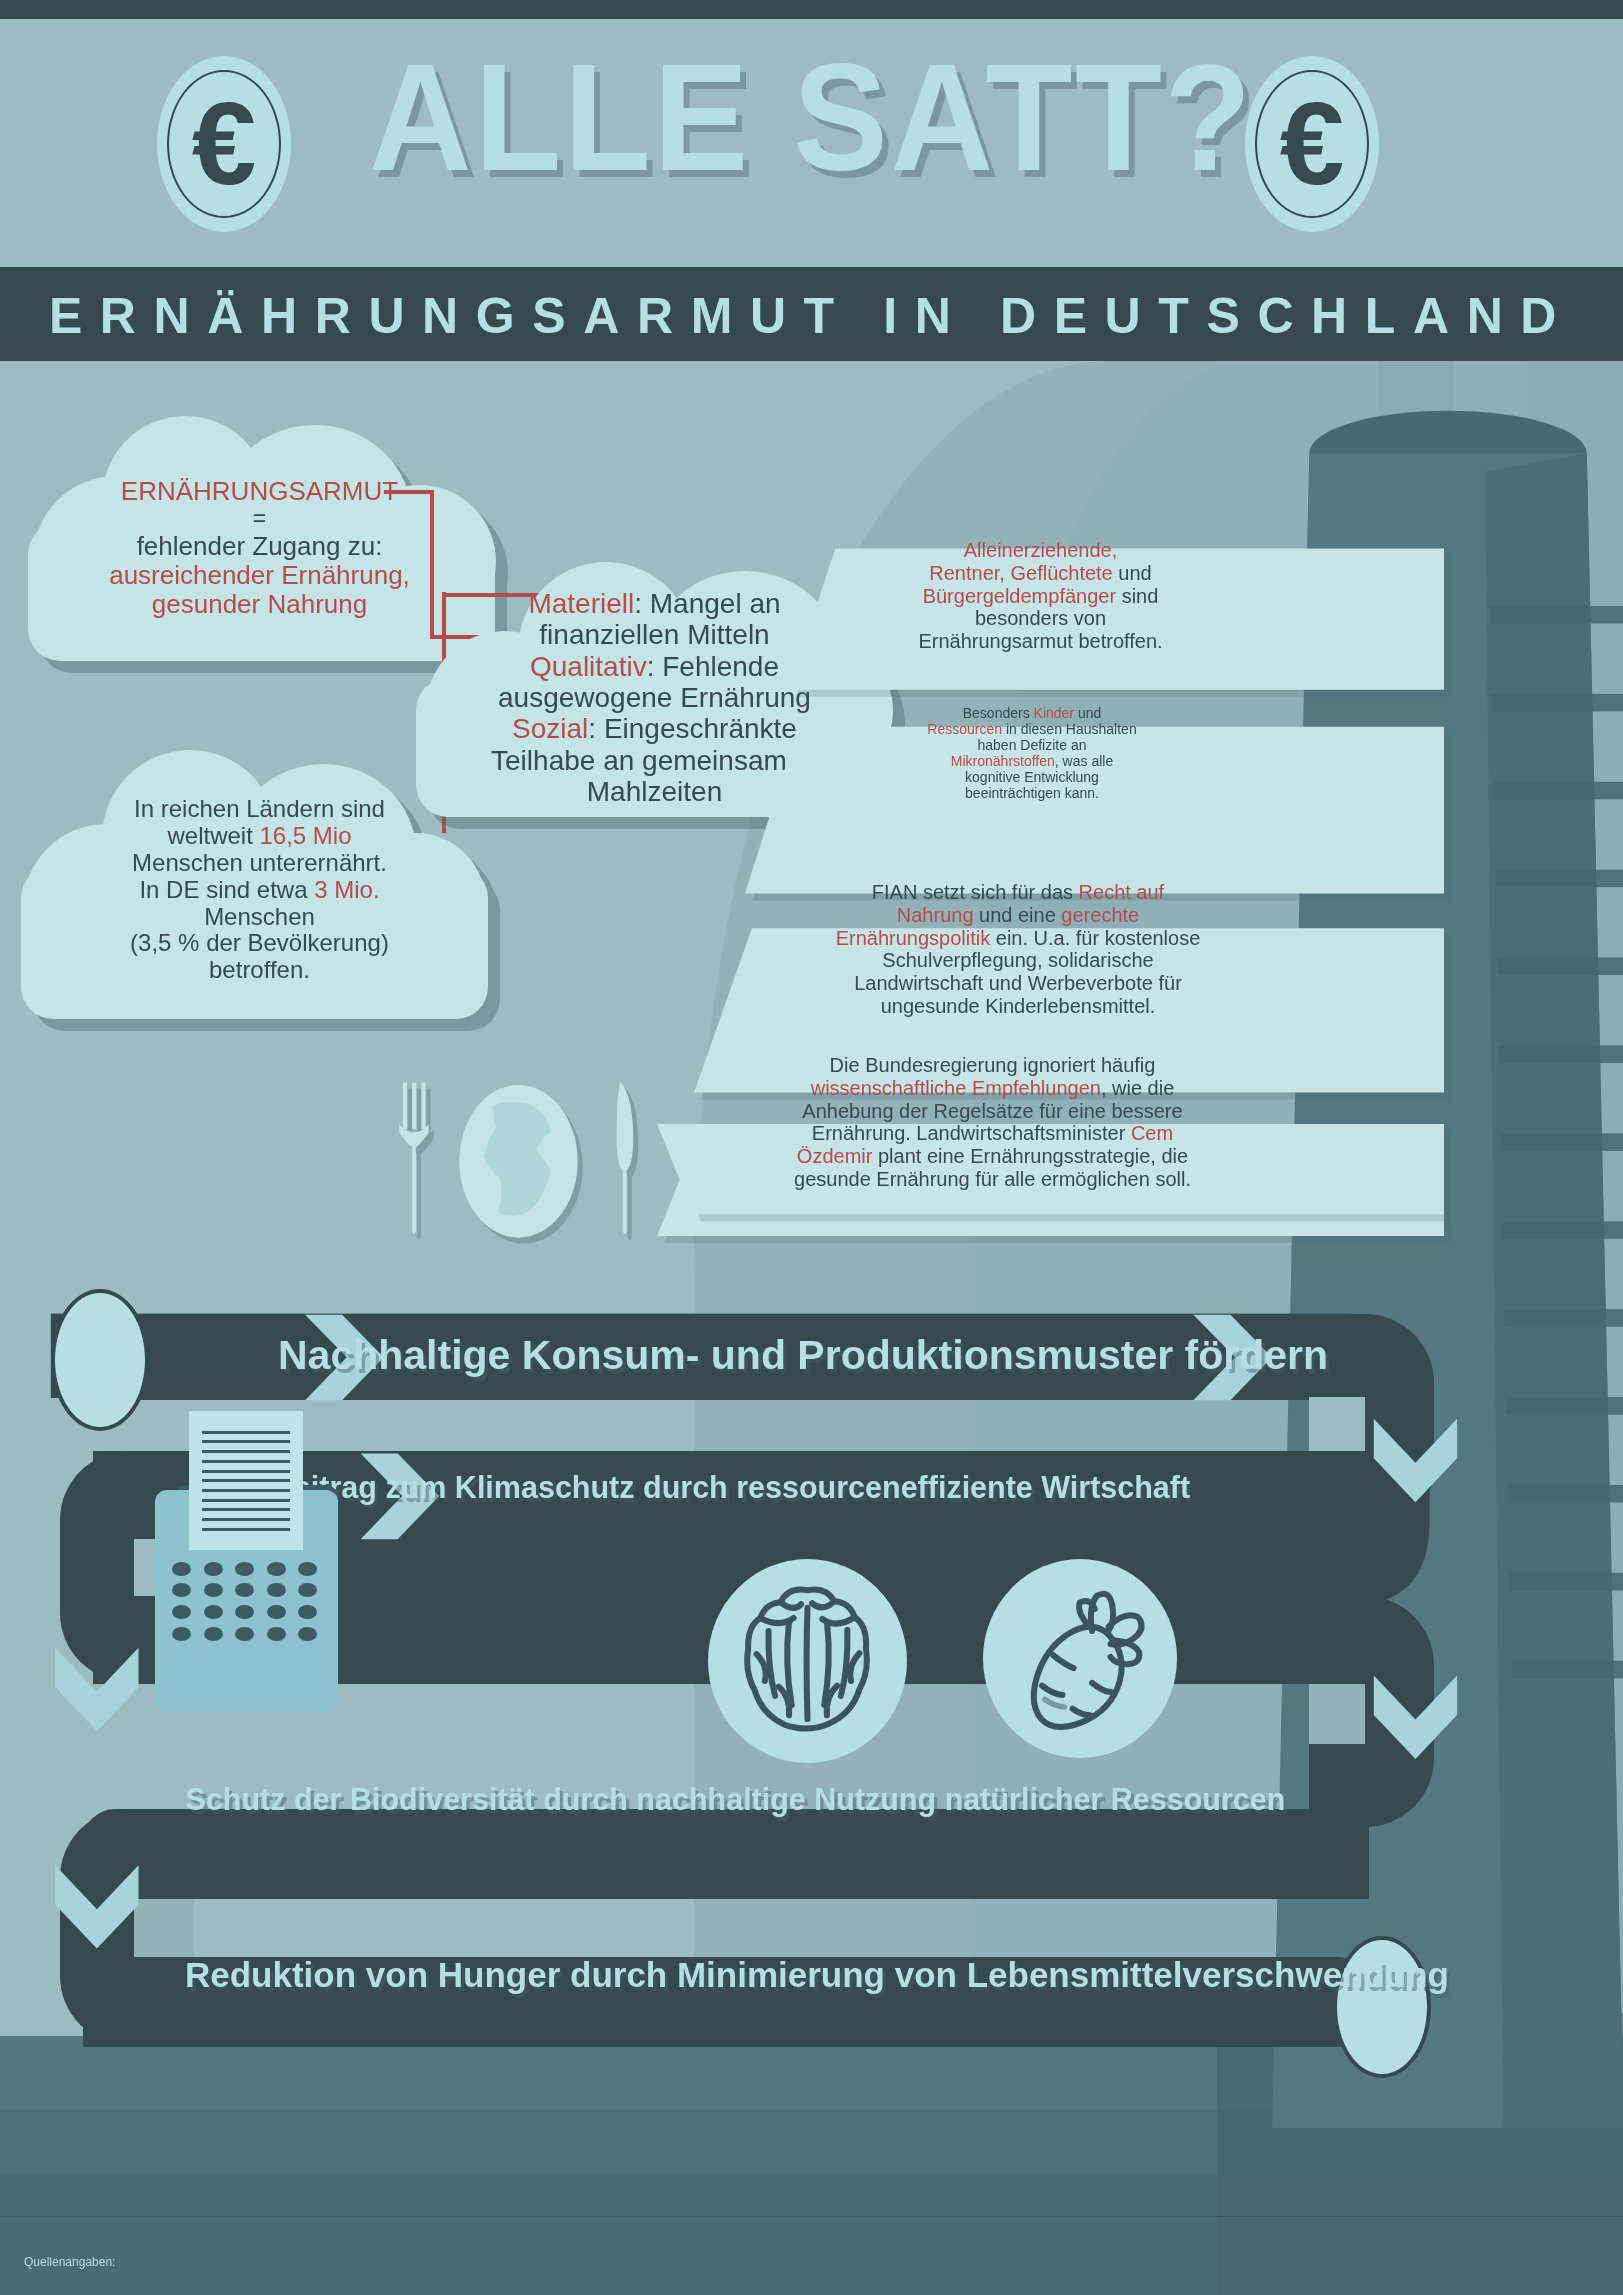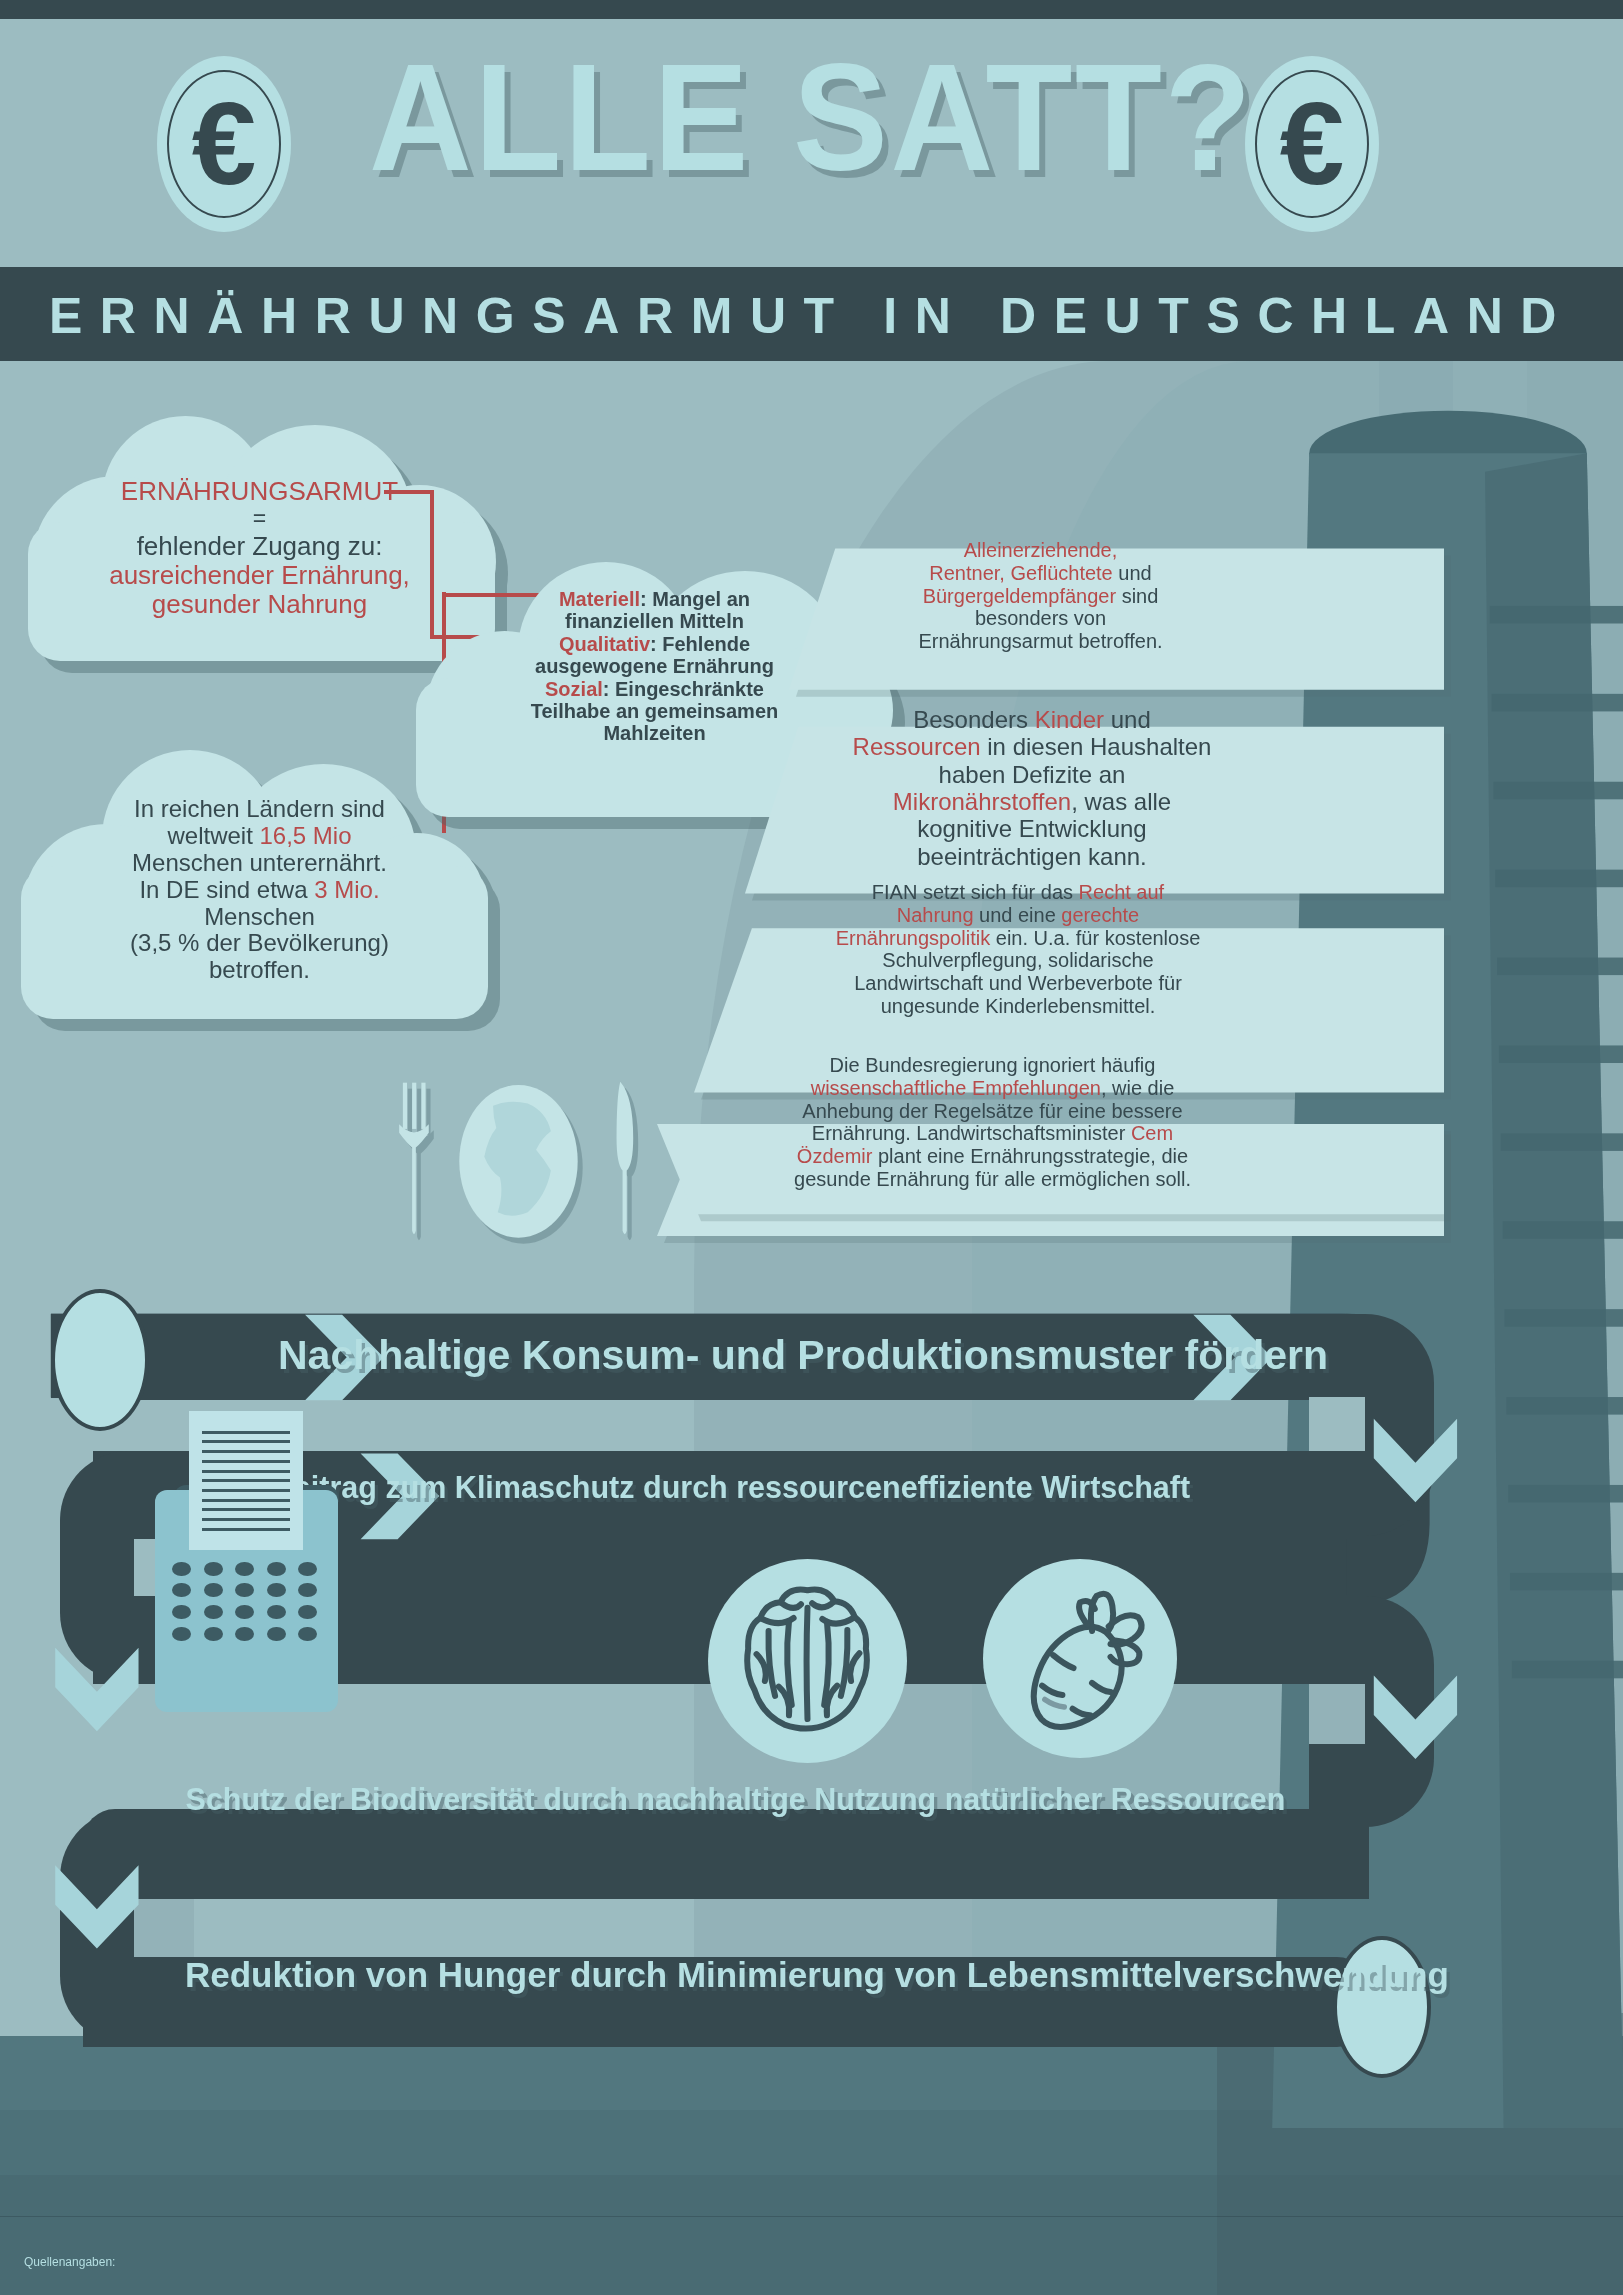--- a/index.html
+++ b/index.html
@@ -166,21 +166,21 @@
   <div class="brk" style="left:442px;top:687px;width:93px;height:4.2px;"></div>
   <div class="brk" style="left:442px;top:784px;width:83px;height:4.2px;"></div>
 
   <div class="cloud" style="left:407px;top:562px;width:490px;height:259px;">
     <div class="lobe" style="left:111px;top:0px;width:176px;height:176px;"></div>
     <div class="lobe" style="left:241px;top:9.3px;width:194px;height:185px;"></div>
     <div class="lobe" style="left:18.5px;top:69px;width:157px;height:157px;"></div>
     <div class="lobe" style="left:352px;top:79px;width:134px;height:139px;"></div>
     <div class="body" style="left:9.3px;top:116px;width:470px;height:139px;"></div>
   </div>
-  <div class="cloud-text" style="left:416px;top:588px;width:477px;font-size:20px;font-weight:bold;">
+  <div class="cloud-text" style="left:416px;top:588px;width:477px;font-size:28px;">
     <div><span class="rd">Materiell</span><span>: Mangel an</span></div>
     <div>finanziellen Mitteln</div>
     <div><span class="rd">Qualitativ</span><span>: Fehlende</span></div>
     <div>ausgewogene Ernährung</div>
     <div><span class="rd">Sozial</span><span>: Eingeschränkte</span></div>
     <div>Teilhabe an gemeinsamen</div>
     <div>Mahlzeiten</div>
   </div>
 
   <div class="cloud" style="left:14px;top:750px;width:490px;height:273px;">
@@ -211,21 +211,21 @@
   </svg>
 
   <div class="slab-text" style="left:814px;top:539px;width:453px;font-size:20px;">
     <div><span class="rd">Alleinerziehende,</span></div>
     <div><span class="rd">Rentner, Geflüchtete</span><span> und</span></div>
     <div><span class="rd">Bürgergeldempfänger</span><span> sind</span></div>
     <div><span>besonders von</span></div>
     <div><span>Ernährungsarmut betroffen.</span></div>
   </div>
 
-  <div class="slab-text" style="left:787px;top:706px;width:490px;font-size:24px;">
+  <div class="slab-text" style="left:787px;top:706px;width:490px;font-size:14px;">
     <div><span>Besonders </span><span class="rd">Kinder</span><span> und</span></div>
     <div><span class="rd">Ressourcen</span><span> in diesen Haushalten</span></div>
     <div><span>haben Defizite an</span></div>
     <div><span class="rd">Mikronährstoffen</span><span>, was alle</span></div>
     <div><span>kognitive Entwicklung</span></div>
     <div><span>beeinträchtigen kann.</span></div>
   </div>
 
   <div class="slab-text" style="left:745px;top:881px;width:546px;font-size:20px;">
     <div><span>FIAN setzt sich für das </span><span class="rd">Recht auf</span></div>

